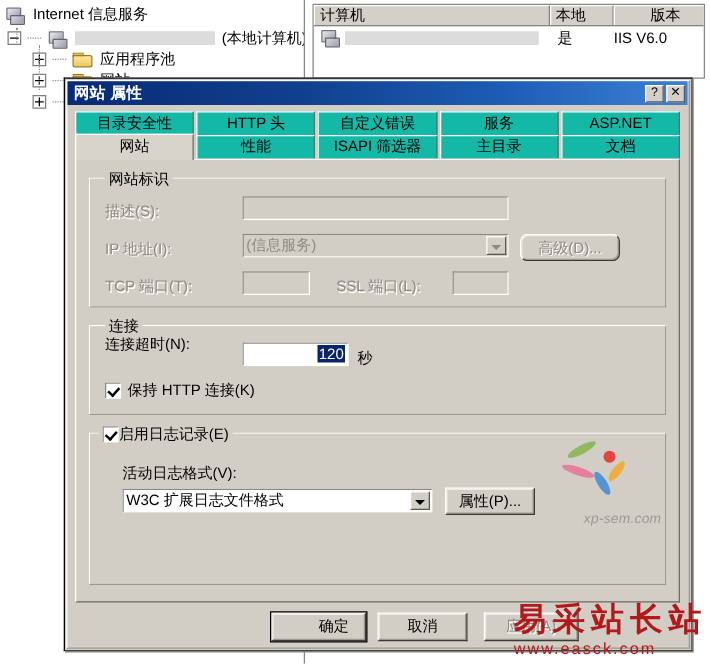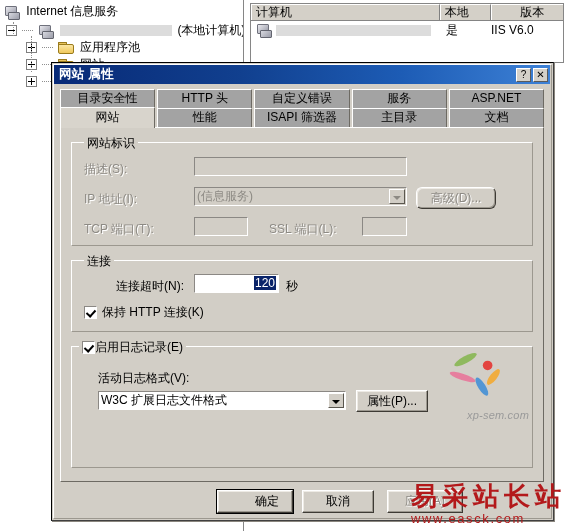--- a/index.html
+++ b/index.html
@@ -244,21 +244,21 @@
     display: flex;
     height: 19px;
   }
   .tab {
     flex: 1;
     margin-right: 2px;
     height: 19px;
     line-height: 17px;
     text-align: center;
     font-size: 12px;
-    background: #a3a3a3;
+    background: #14b8a6;
     border: 1px solid;
     border-color: #ffffff #6d6a63 #6d6a63 #ffffff;
     border-bottom: none;
     box-sizing: border-box;
     white-space: nowrap;
     overflow: hidden;
     cursor: default;
   }
   .tab:last-child { margin-right: 0; }
   .tab.active {
@@ -576,21 +576,21 @@
       <div class="tbox dis" style="left:122px; top:74px; width:54px; height:19px;"></div>
 
       <div class="lbl dis" style="left:197px; top:78px;">SSL 端口(L):</div>
       <div class="tbox dis" style="left:290px; top:74px; width:45px; height:19px;"></div>
     </div>
 
     <div class="group" style="left:10px; top:132px; width:462px; height:72px;">
       <div class="ginner"></div>
       <div class="glegend">连接</div>
 
-      <div class="lbl" style="left:12px; top:17px;margin-left:32px;">连接超时(N):</div>
+      <div class="lbl" style="left:12px; top:6px;">连接超时(N):</div>
       <div class="tbox rt" style="left:122px; top:13px; width:85px; height:19px;">
         <span class="sel">120</span>
       </div>
       <div class="lbl" style="left:214px; top:17px;">秒</div>
 
       <div class="chkline" style="left:12px; top:43px;">
         <span class="chk on"></span>
         <span>保持 HTTP 连接(K)</span>
       </div>
     </div>

